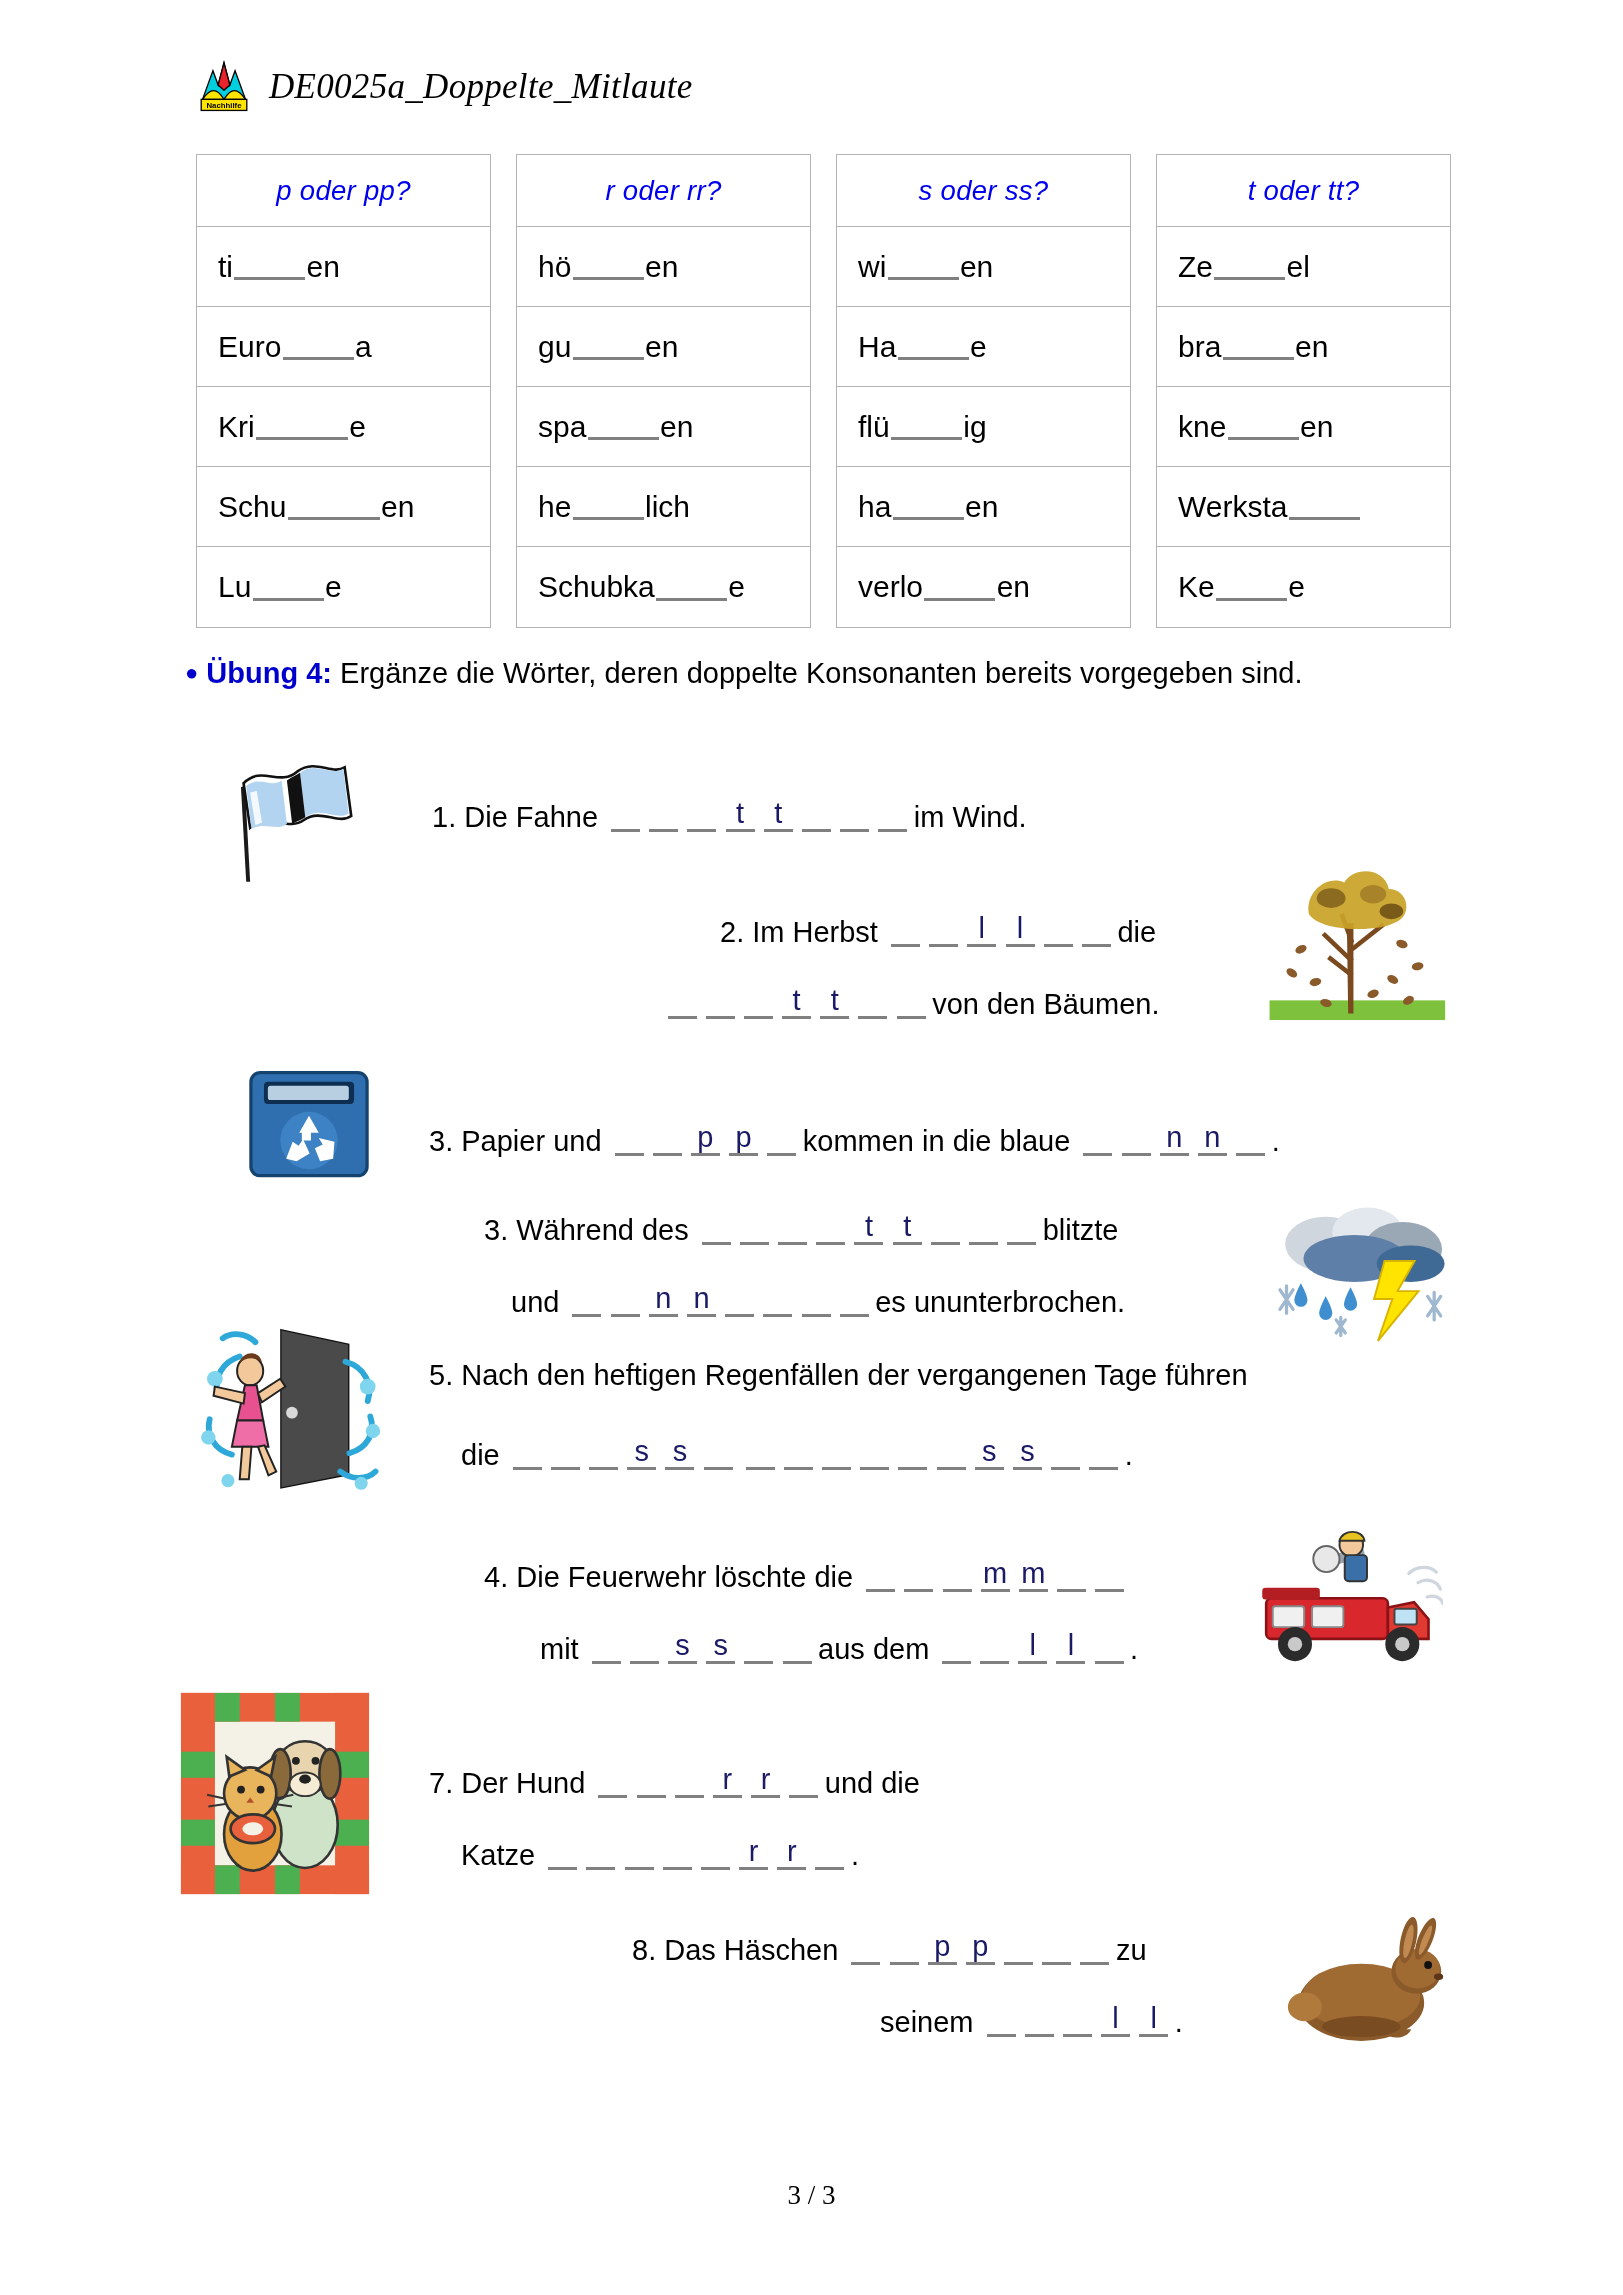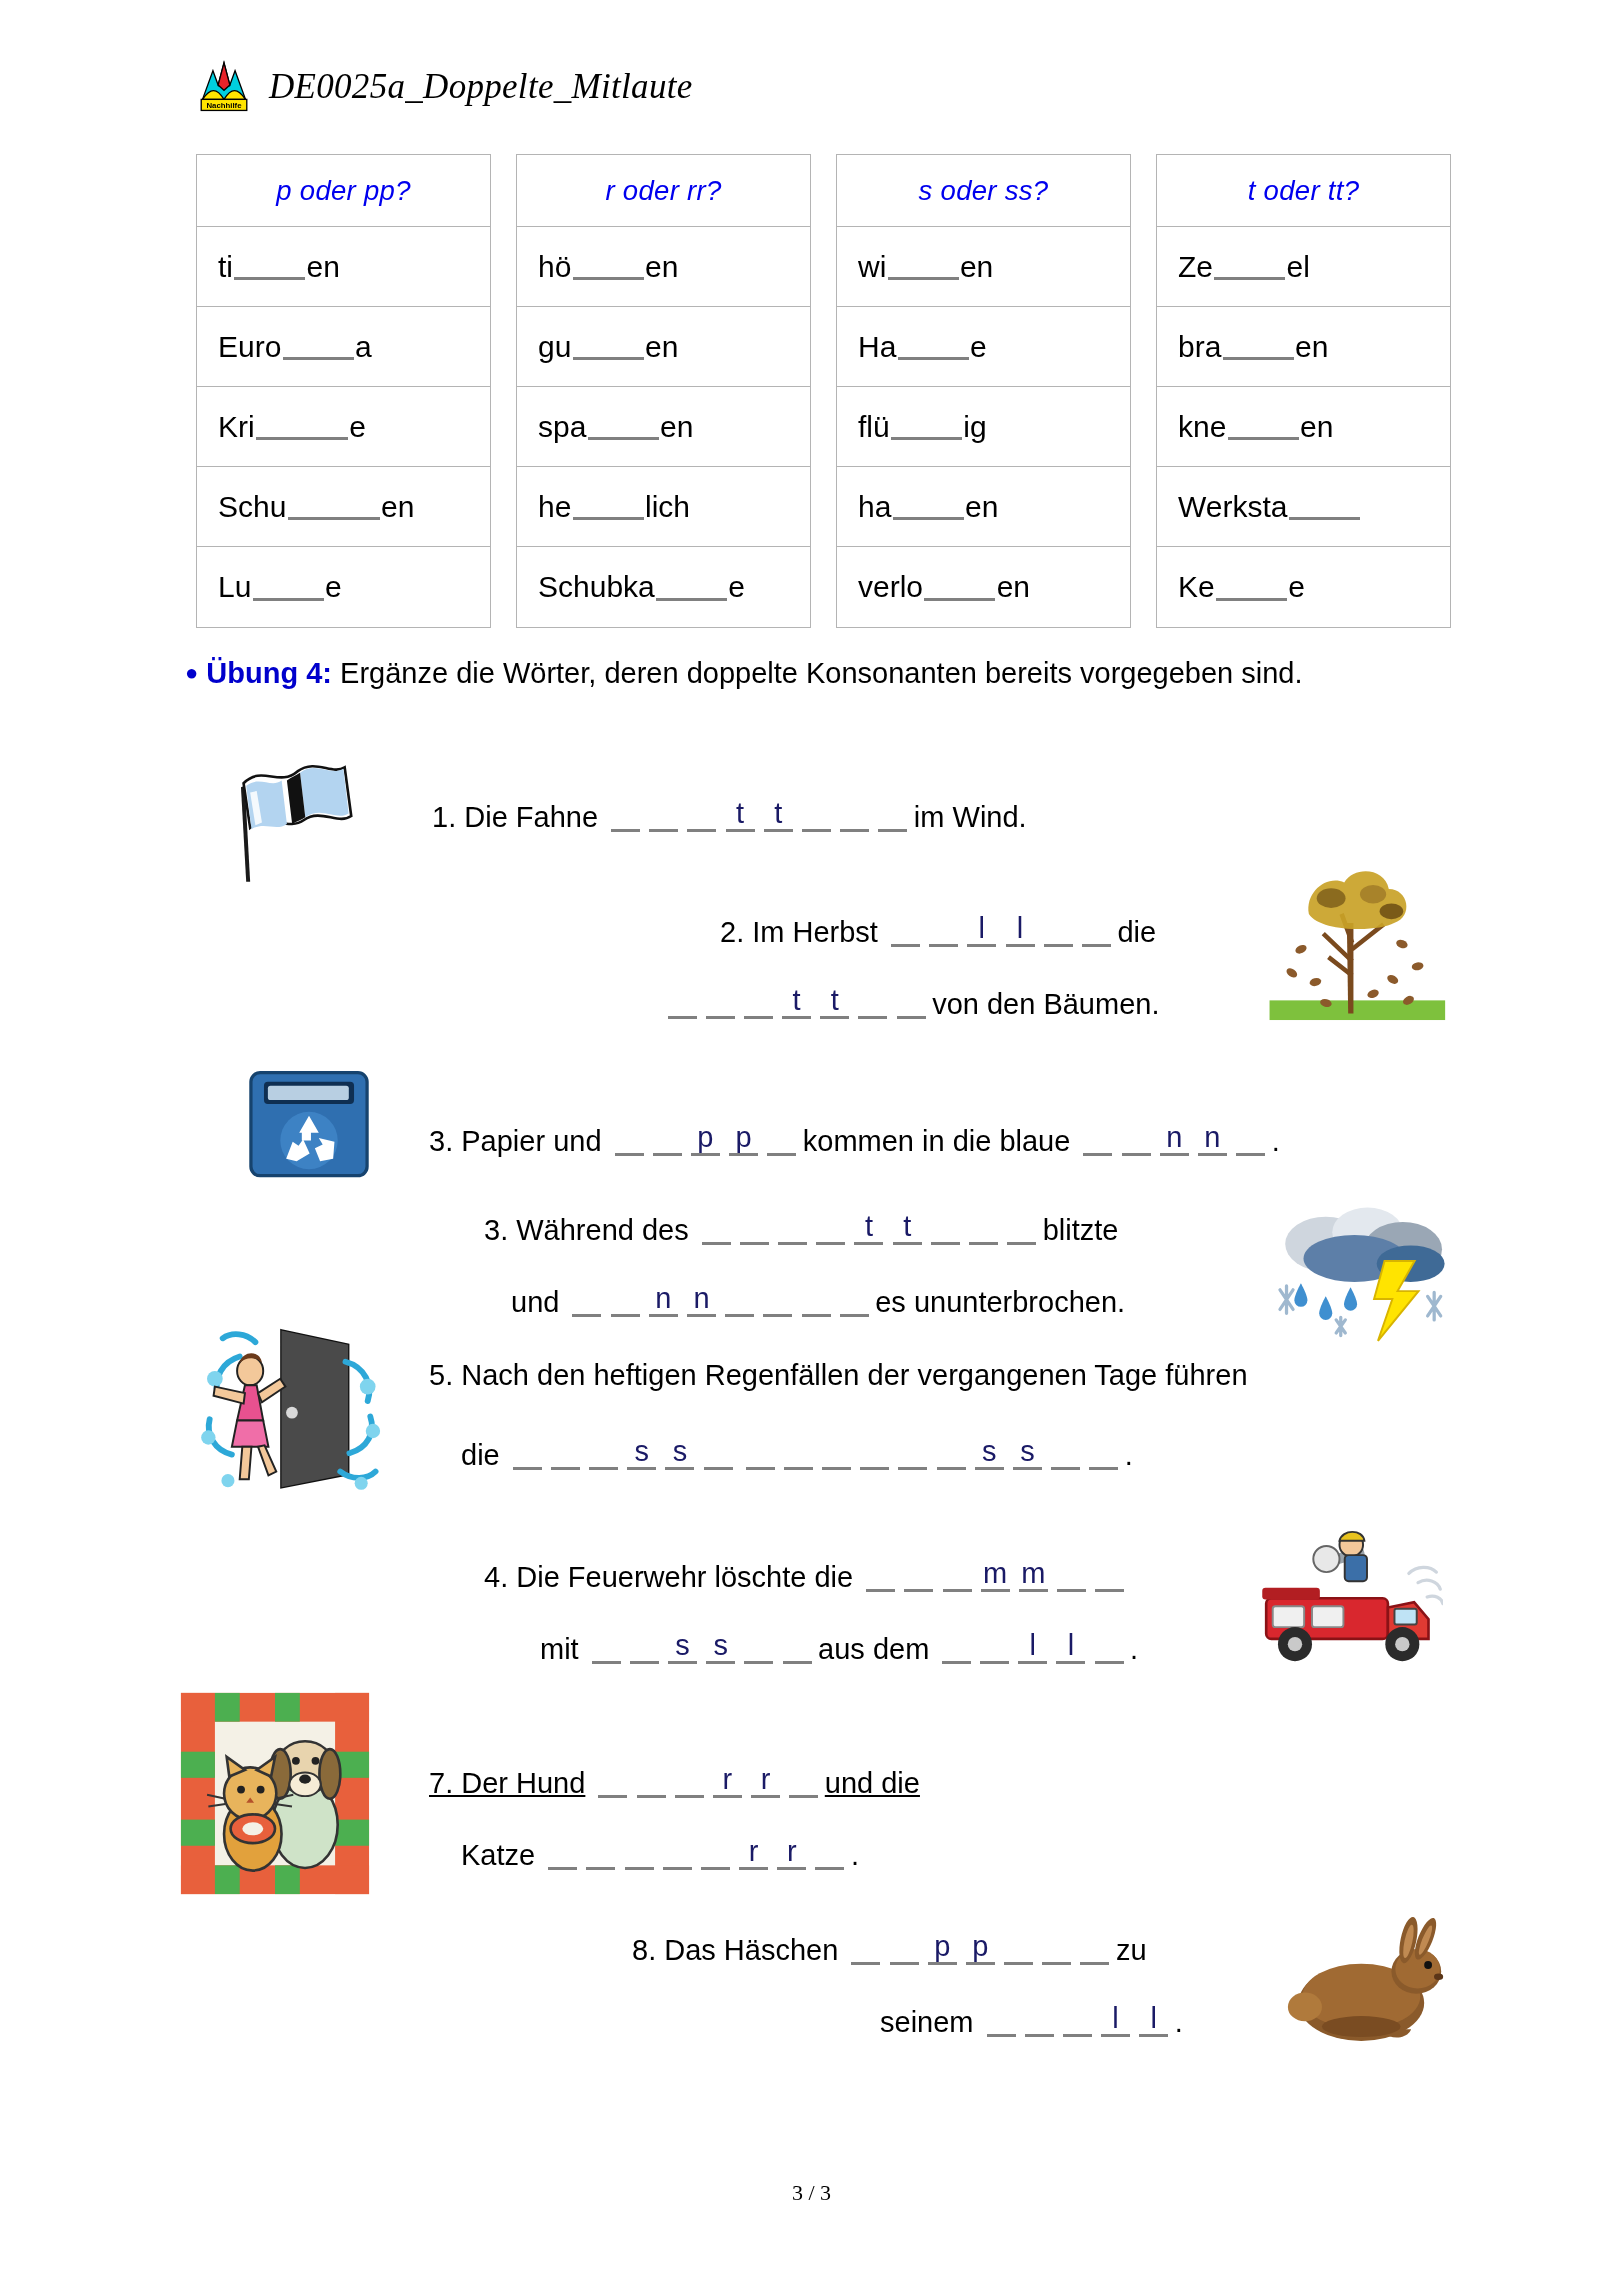--- a/index.html
+++ b/index.html
@@ -72,21 +72,21 @@
     color:#1a1a66;
     font-size:29px;
     line-height:1;
   }
 
   
   .art { position:absolute; }
 
   
   .footer { position:absolute; left:0; top:2180px; width:1623px; text-align:center;
-            font-size:22px; color:#000; font-family:"Liberation Serif", serif; }
+            font-size:27px; color:#000; font-family:"Liberation Serif", serif; }
 </style>
 </head>
 <body>
 
 <div class="page">
 
   <div class="header">
     <div class="logo">
       <svg width="56" height="56" viewBox="0 0 86 86">
         <path d="M10 62 L26 18 L34 40 L43 6 L52 40 L60 18 L76 62 Z" fill="#00cfe0" stroke="#000" stroke-width="2"></path>
@@ -377,21 +377,21 @@
           <span class="bl">
             <span>l</span>
           </span>
           <span class="bl">
             <span>l</span>
           </span>
           <span class="bl"></span>
         </span>
         <span class="txt" style="margin: 0px 6.5px 0px 0px;">.</span>
       </div>
-      <div class="s-line" style="left: 429px; top: 1761px; text-decoration: underline;">
+      <div class="s-line" style="left: 429px; top: 1761px;">
         <span class="txt" style="margin: 0px 6.5px 0px 0px;">7. Der Hund</span>
         <span class="blanks">
           <span class="bl"></span>
           <span class="bl"></span>
           <span class="bl"></span>
           <span class="bl">
             <span>r</span>
           </span>
           <span class="bl">
             <span>r</span>

